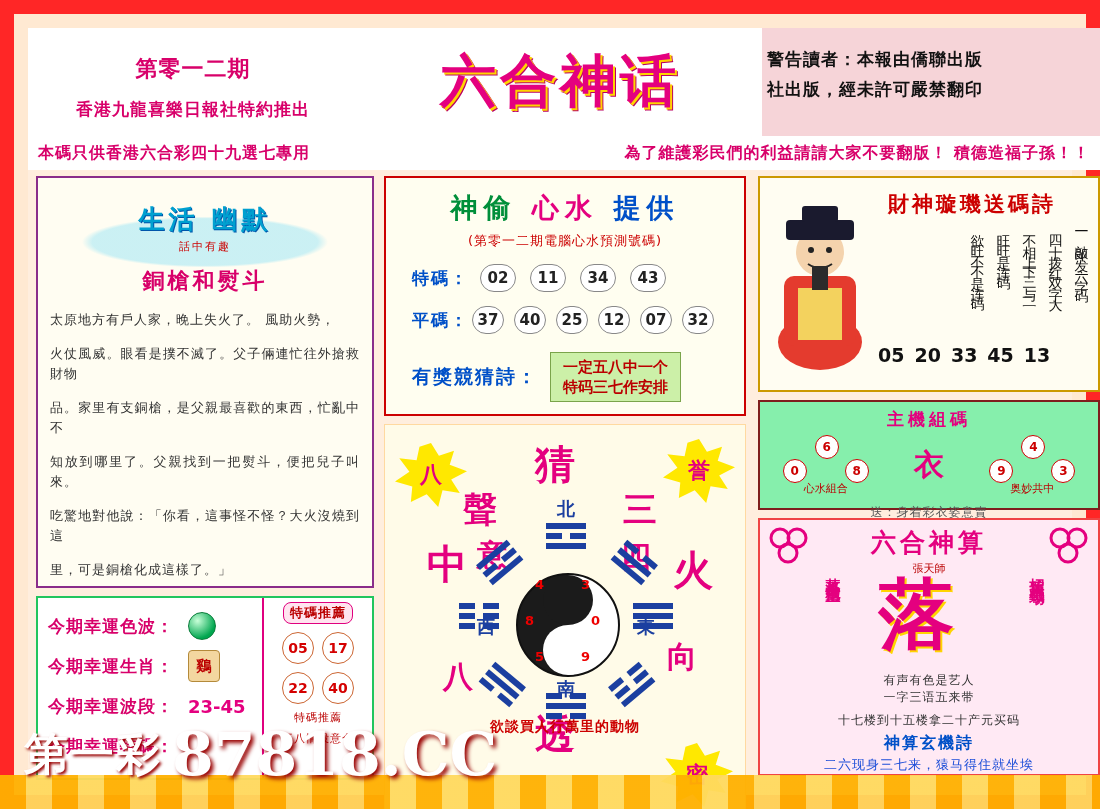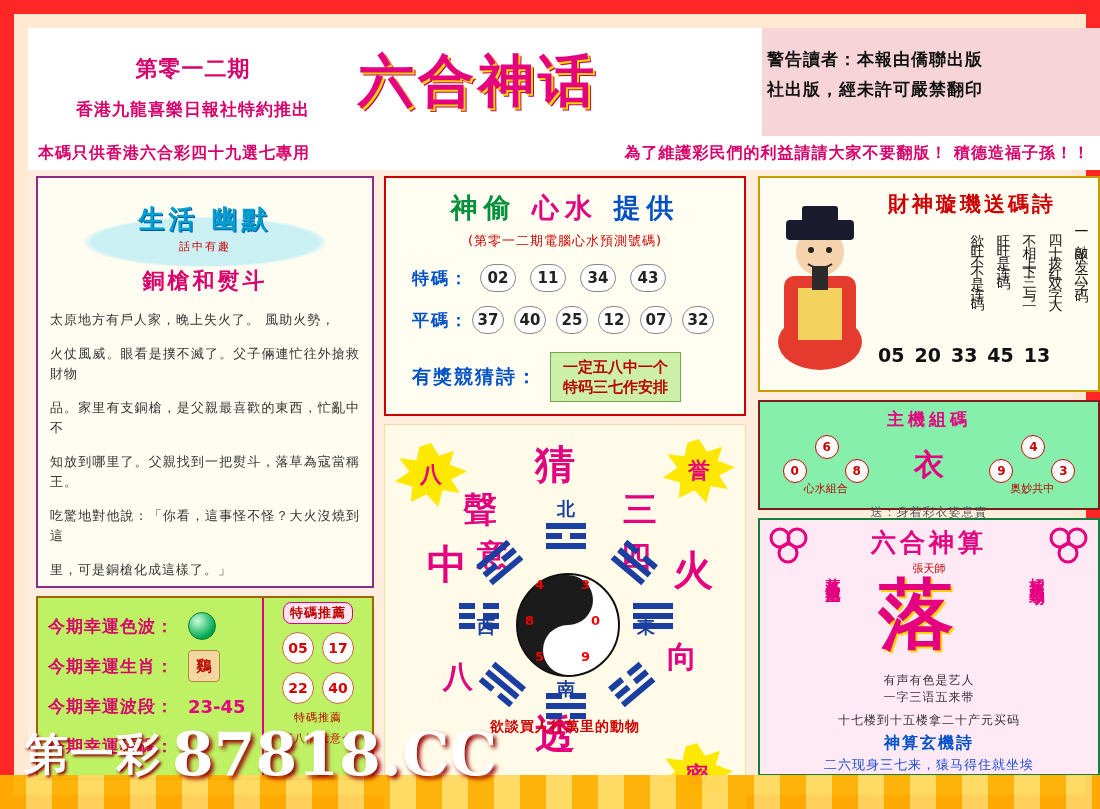--- a/index.html
+++ b/index.html
@@ -28,21 +28,21 @@
     text-align:center;
   }
   .issue{
     margin-top:26px;font-size:22px;color:#d8006a;font-weight:bold;letter-spacing:1px;
   }
   .sub-line{
     margin-top:14px;font-size:17px;color:#d8006a;font-weight:bold;letter-spacing:1px;
   }
   .hdr-mid{
     position:absolute;left:330px;top:0;width:404px;height:108px;
-    display:flex;align-items:center;
+    display:flex;align-items:center;justify-content:center;
   }
   .big-title{
     font-family:"DejaVu Serif","Liberation Serif",serif;
     font-size:56px;font-weight:bold;color:#e4007f;
     text-shadow:2px 2px 0 #ffd400, 3px 3px 0 #ba0063;
     letter-spacing:4px;
   }
   .hdr-right{
     position:absolute;left:734px;top:0;width:338px;height:108px;
     background:#f6d4d8;
@@ -90,21 +90,21 @@
   .star-deco{
     position:absolute;left:22px;top:34px;width:290px;height:60px;
     background:
       radial-gradient(ellipse at center, rgba(160,230,245,.55) 0 55%, rgba(160,230,245,0) 60%);
     z-index:0;
   }
   .humor-title,.humor-sub{position:relative;z-index:1;}
 
   
   .lucky{
-    margin-top:8px;border:2px solid #a16207;height:180px;background:#bef264;
+    margin-top:8px;border:2px solid #22c55e;height:180px;background:#ffffff;
     position:relative;display:flex;
   }
   .lucky-left{width:224px;padding:8px 0 0 10px;box-sizing:border-box;}
   .lucky-row{display:flex;align-items:center;height:40px;}
   .lucky-lab{font-size:17px;color:#d8006a;font-weight:bold;letter-spacing:1px;width:140px;}
   .lucky-val{font-size:18px;font-weight:bold;color:#e4007f;}
   .ball-green{
     width:26px;height:26px;border-radius:50%;
     background:radial-gradient(circle at 33% 30%, #c8ffd8, #00a64f 70%);
     border:1px solid #0a7c3a;
@@ -211,21 +211,21 @@
   .tri{position:relative;width:86px;height:46px;}
   .tri .c{
     position:absolute;width:22px;height:22px;border-radius:50%;border:1px solid #c00;background:#fff;
     font-size:12px;font-weight:bold;color:#c00;display:flex;align-items:center;justify-content:center;
   }
   .zuji-mid{font-size:30px;color:#e4007f;font-weight:bold;}
   .zuji-cap{font-size:11px;color:#b00;text-align:center;}
   .zuji-foot{text-align:center;font-size:12px;color:#555;margin-top:8px;letter-spacing:1px;}
 
   .shensuan{
-    margin-top:8px;border:2px solid #15803d;height:258px;background:#ffe9f4;position:relative;overflow:hidden;
+    margin-top:8px;border:2px solid #ef4444;height:258px;background:#ffe9f4;position:relative;overflow:hidden;
   }
   .ss-title{
     text-align:center;font-size:25px;font-weight:bold;color:#e4007f;letter-spacing:4px;margin-top:6px;
     font-family:"DejaVu Serif",serif;
   }
   .ss-name{text-align:center;font-size:11px;color:#b00;margin-top:2px;}
   .ss-big{
     position:absolute;left:118px;top:44px;font-size:76px;font-weight:bold;color:#e4007f;
     font-family:"DejaVu Serif",serif;text-shadow:2px 2px 0 #ffd400;
   }
@@ -288,21 +288,21 @@
   <div class="col-left">
     <div class="box humor">
       <div class="star-deco"></div>
       <div class="humor-title">生活 幽默</div>
       <div class="humor-sub">話中有趣</div>
       <div class="humor-title2">銅槍和熨斗</div>
       <div class="humor-body">
         <p>太原地方有戶人家，晚上失火了。 風助火勢，</p>
         <p>火仗風威。眼看是撲不滅了。父子倆連忙往外搶救財物</p>
         <p>品。家里有支銅槍，是父親最喜歡的東西，忙亂中不</p>
-        <p>知放到哪里了。父親找到一把熨斗，落草為寇當稱王。</p>
+        <p>知放到哪里了。父親找到一把熨斗，便把兒子叫來。</p>
         <p>吃驚地對他說：「你看，這事怪不怪？大火沒燒到這</p>
         <p>里，可是銅槍化成這樣了。」</p>
       </div>
     </div>
 
     <div class="lucky">
       <div class="lucky-left">
         <div class="lucky-row">
           <span class="lucky-lab">今期幸運色波：</span>
           <span class="ball-green"></span>

